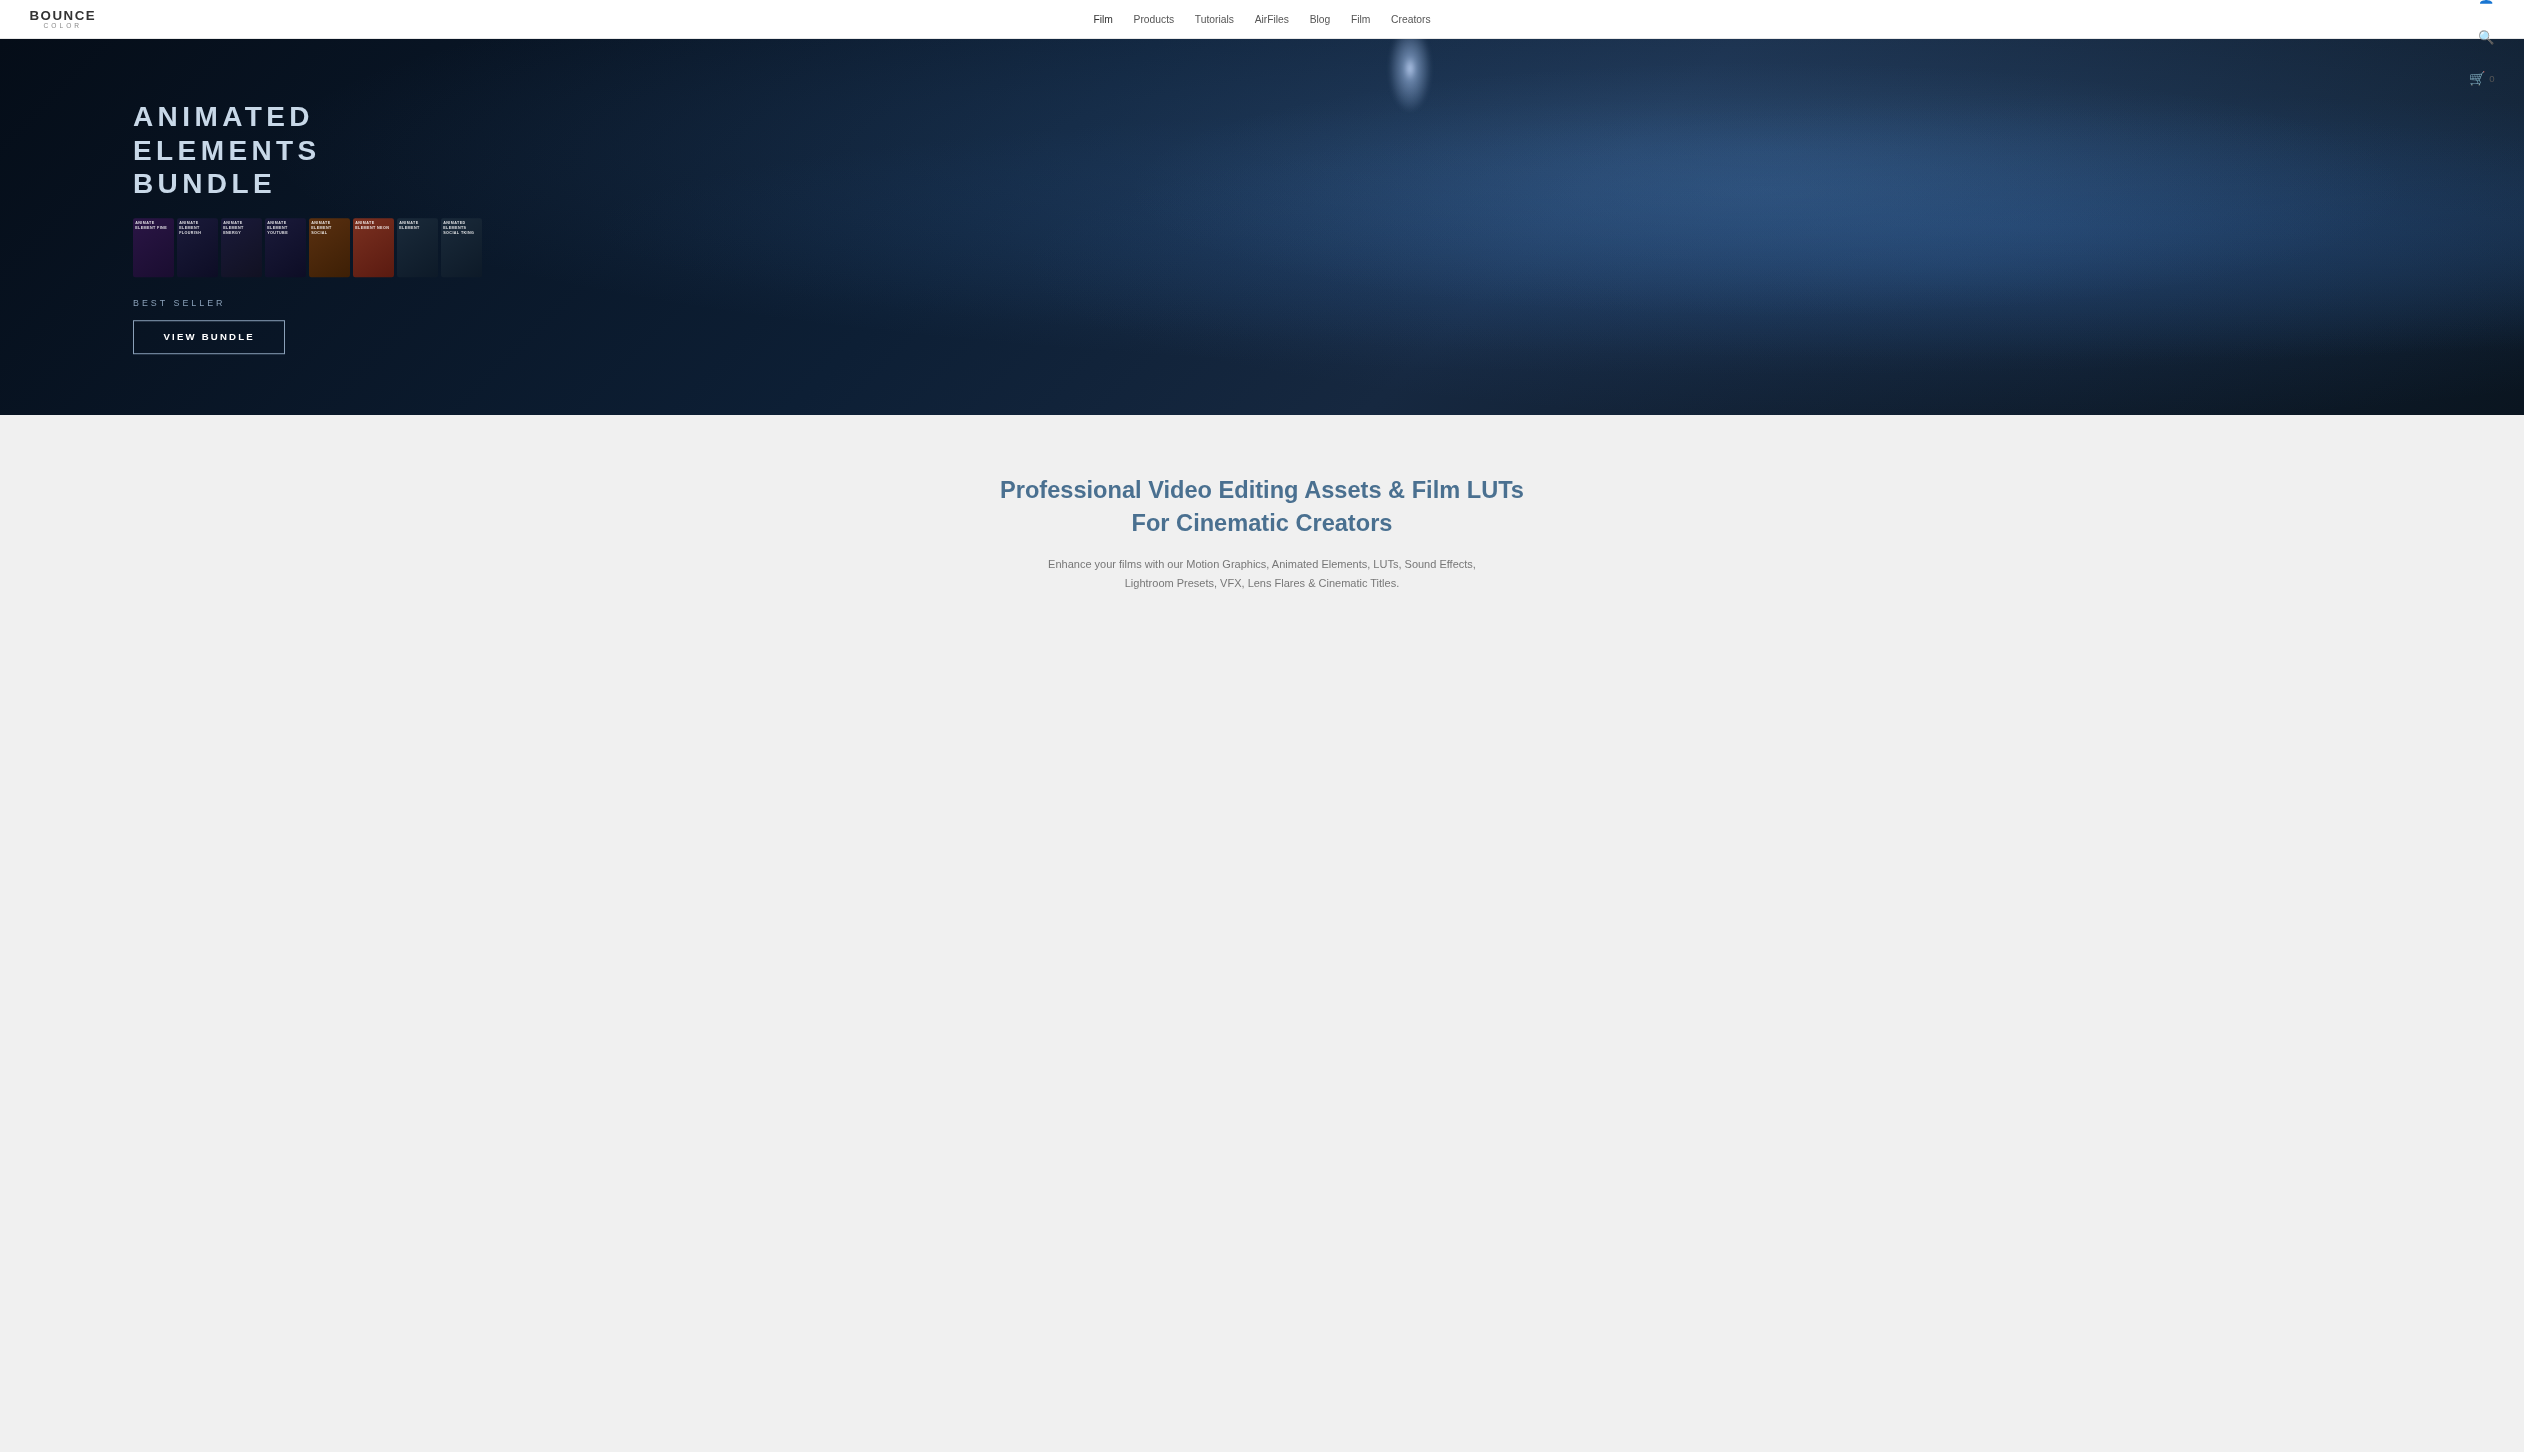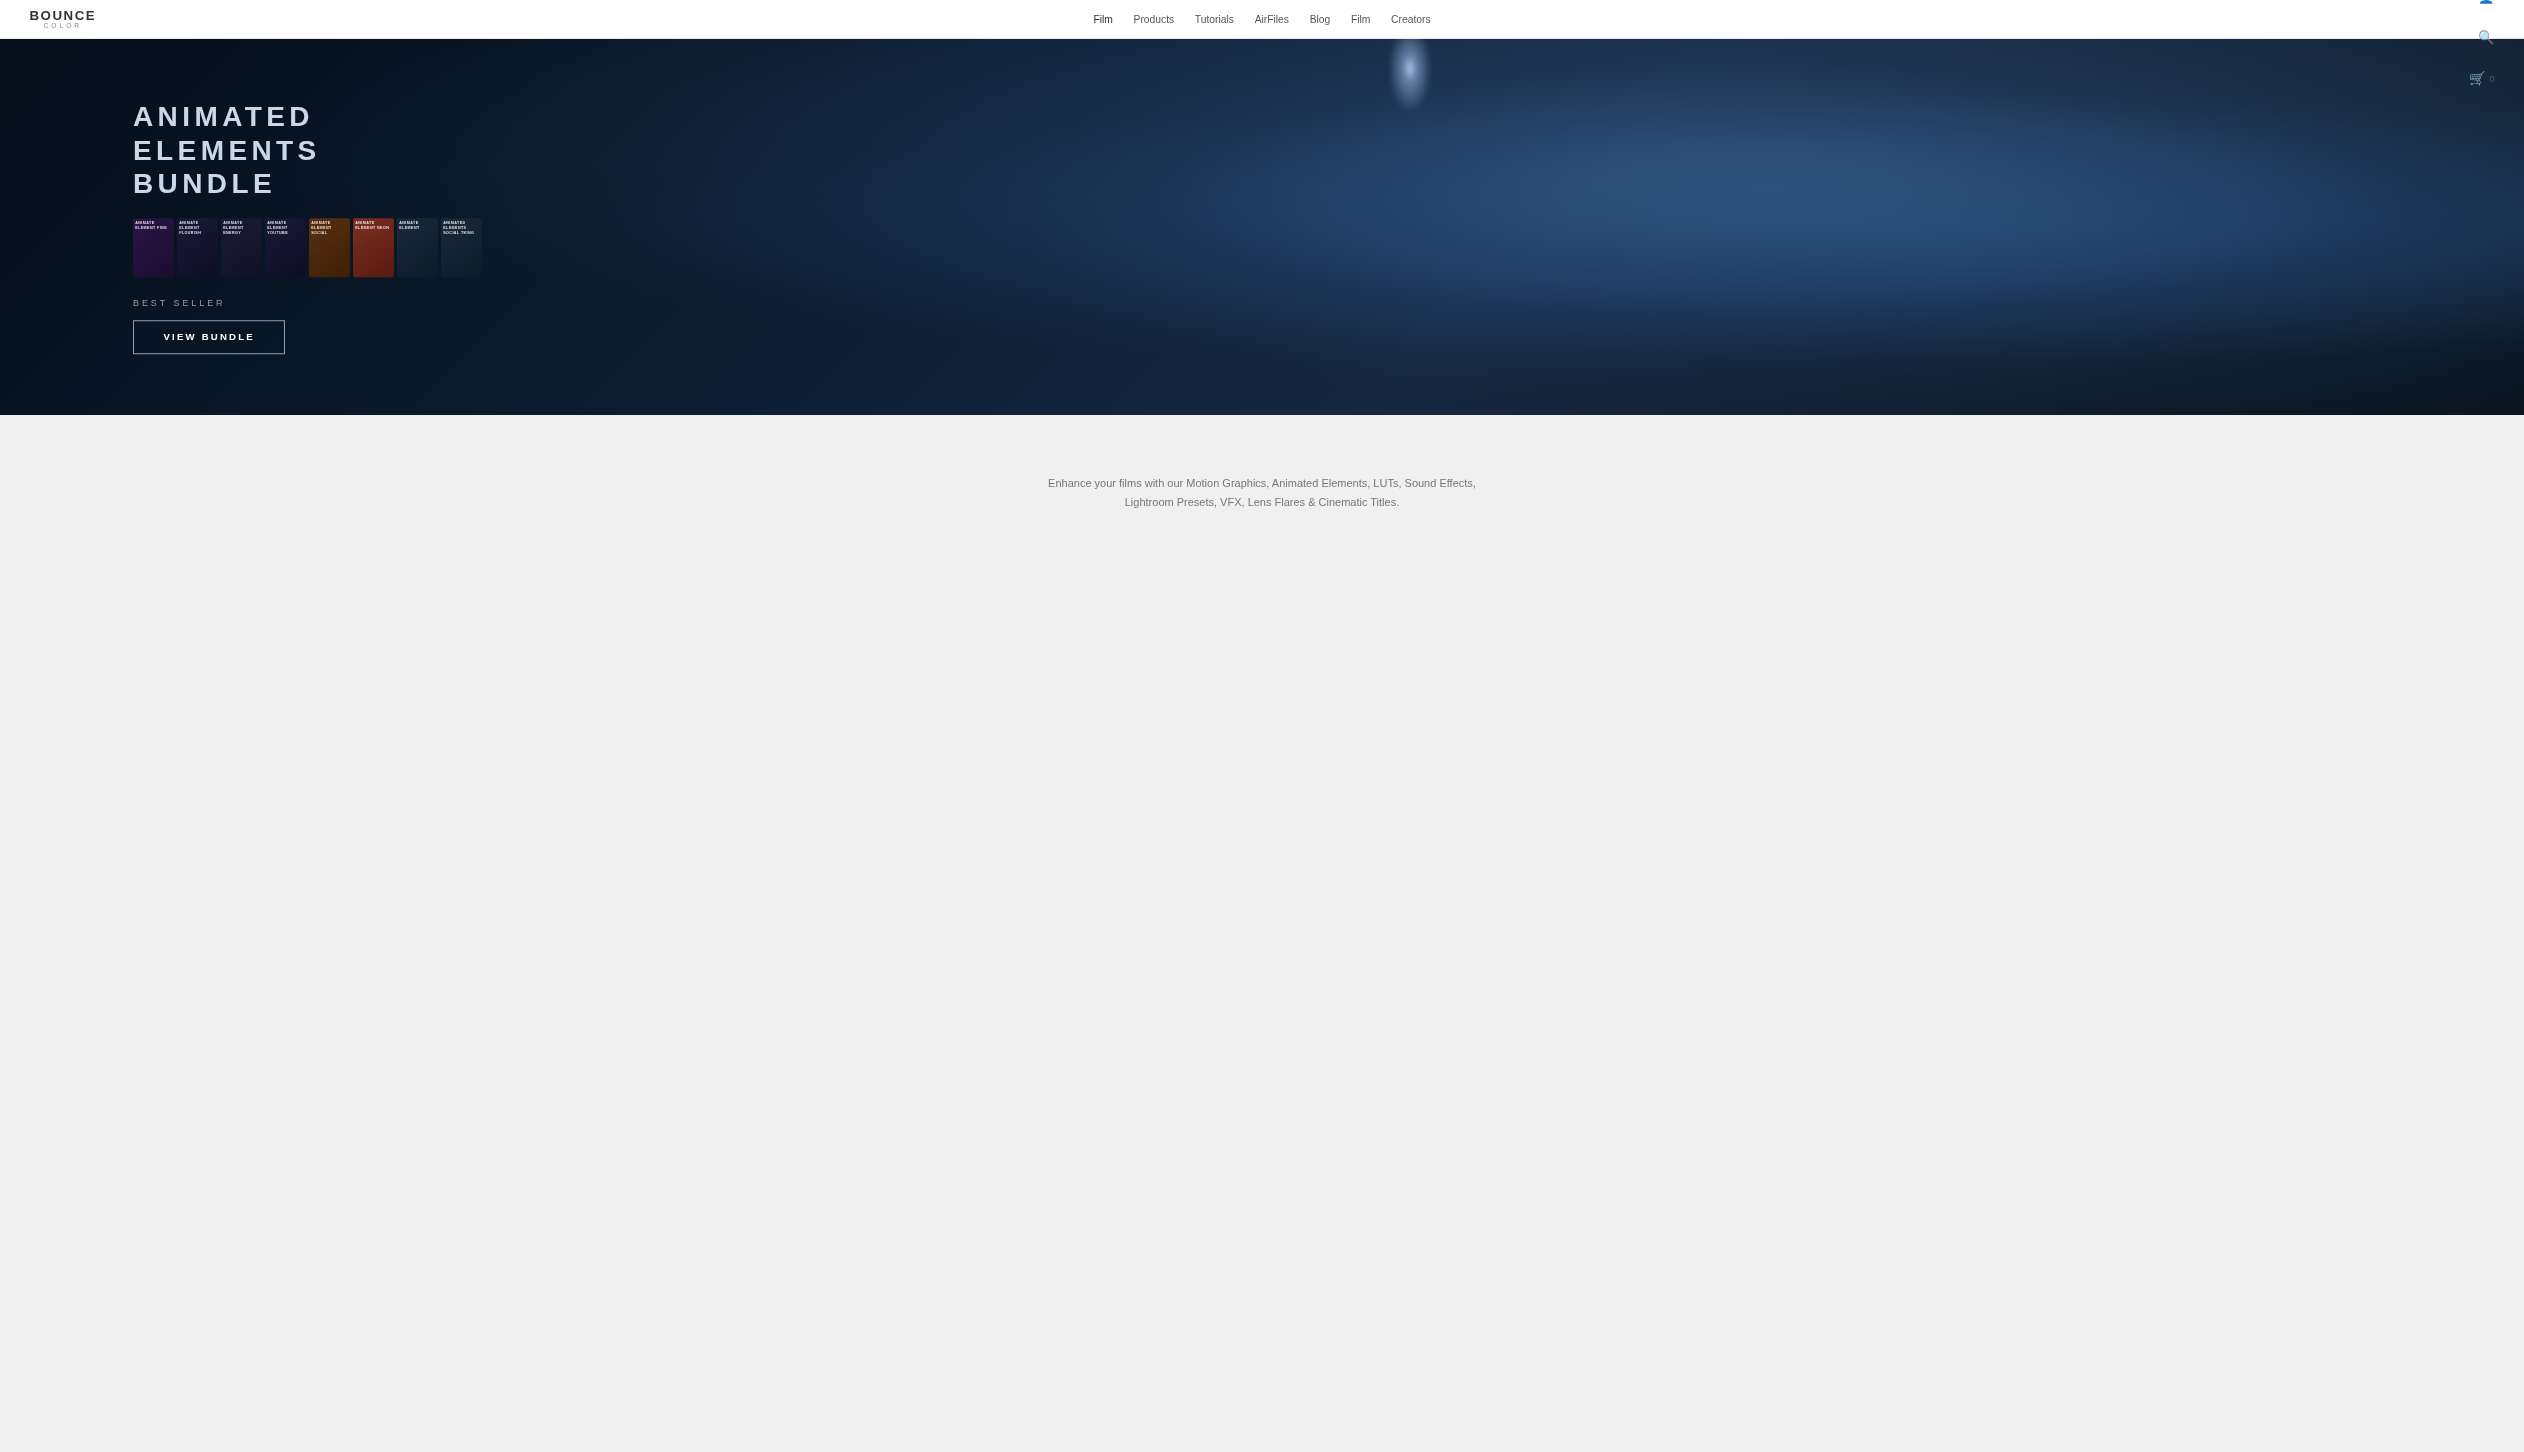--- a/index.html
+++ b/index.html
@@ -362,15 +362,16 @@
         </div>
       </div>
 
     <p class="hero-badge">BEST SELLER</p>
 
     <a href="#" class="hero-button">VIEW BUNDLE</a>
   </div>
 </section>
 
 <section class="below-fold">
+  <h2 class="below-fold-title" id="below-fold-title"><span>Professional Video Editing Assets &amp; Film LUTs</span><br><span>For Cinematic Creators</span></h2>
   <p class="below-fold-subtitle">Enhance your films with our Motion Graphics, Animated Elements, LUTs, Sound Effects, Lightroom Presets, VFX, Lens Flares &amp; Cinematic Titles.</p>
 </section>
 
 
 </body></html>

